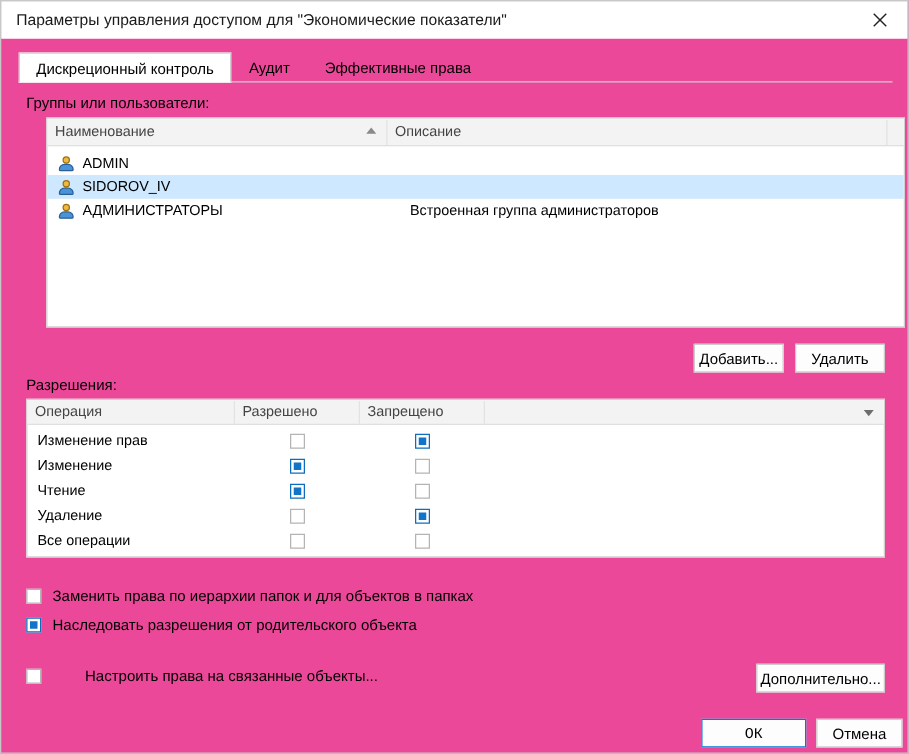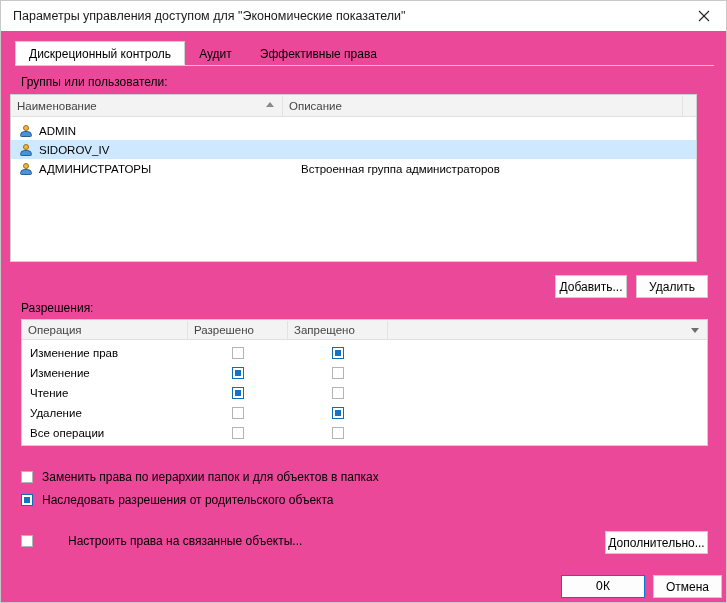--- a/index.html
+++ b/index.html
@@ -51,21 +51,21 @@
   .close-btn svg { display: block; }
 
   
   .tabstrip {
     position: absolute;
     left: 14px;
     top: 40px;
     width: 699px;
     height: 25px;
     display: flex;
-    align-items: flex-start;
+    align-items: center;
     border-bottom: 1px solid #cfcfcf;
     box-sizing: border-box;
   }
   .tab {
     height: 24px;
     line-height: 24px;
     padding: 0 13px;
     font-size: 12px;
     color: #000;
     box-sizing: border-box;
@@ -85,21 +85,21 @@
   
   .section-label {
     position: absolute;
     font-size: 12px;
     color: #000;
   }
 
   
   .users-box {
     position: absolute;
-    left: 9px;
+    left: 36px;
     top: 93px;
     width: 687px;
     height: 168px;
     box-sizing: border-box;
     border: 1px solid #d0d0d0;
     background: #ffffff;
   }
   .users-header {
     display: flex;
     height: 21px;

